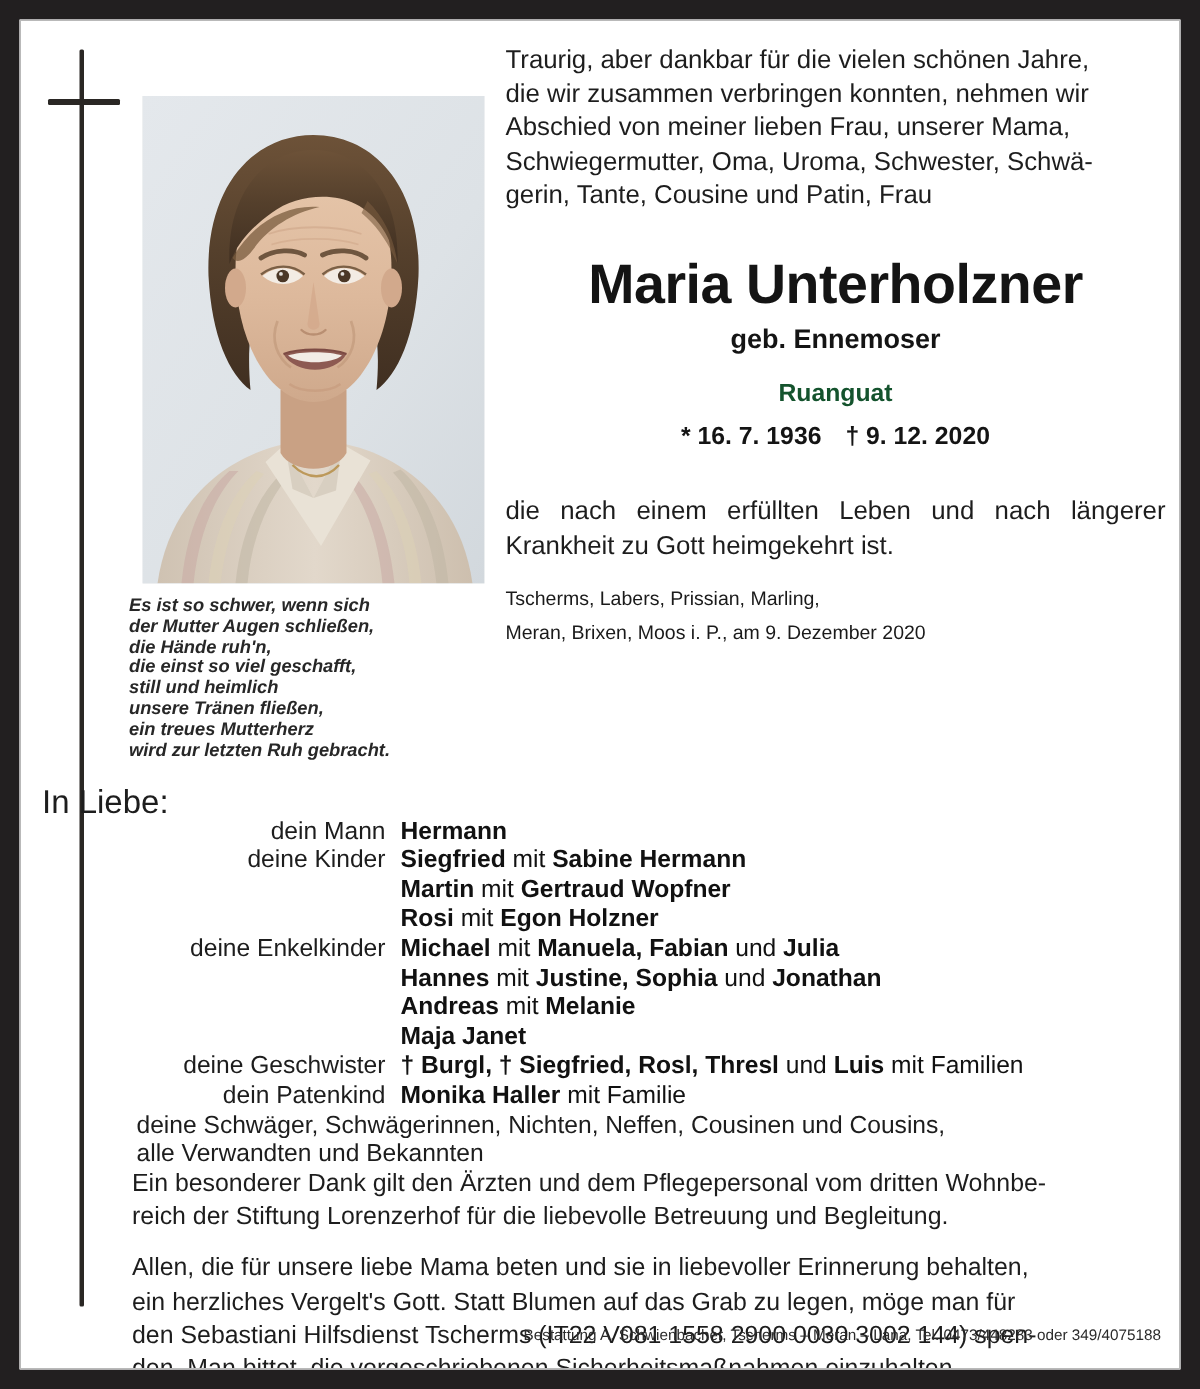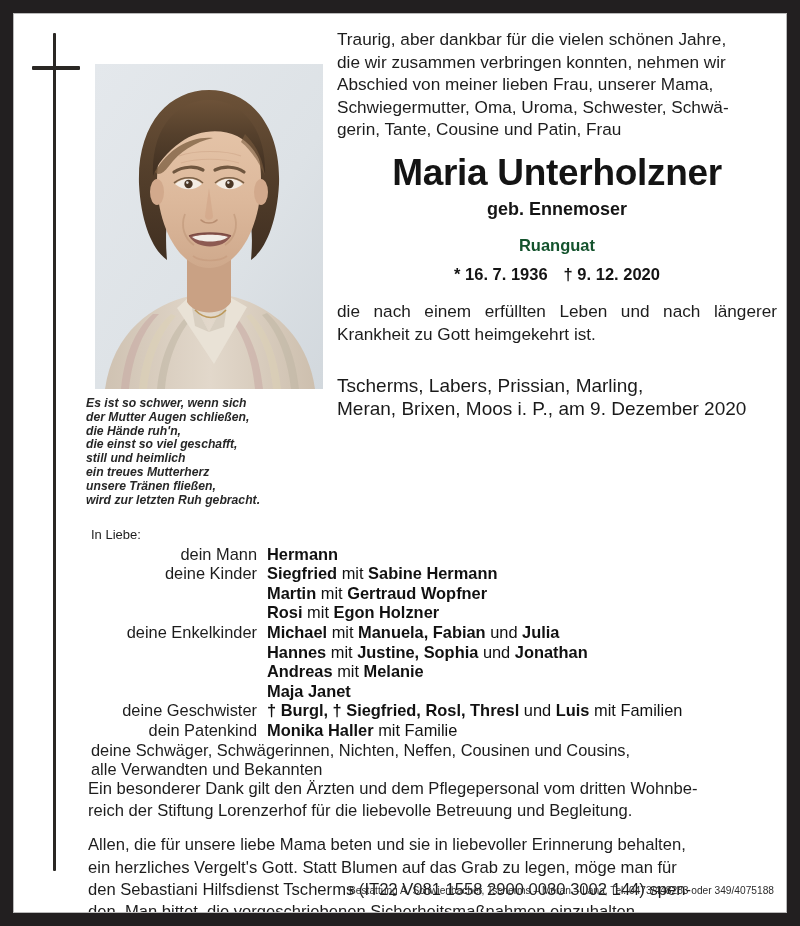--- a/index.html
+++ b/index.html
@@ -91,21 +91,21 @@
   .para {
     font-size: 17.2px;
     line-height: 22.6px;
     color: #1d1d1d;
     text-align: justify;
     margin: 0;
   }
   #intro { text-align: justify; }
   #intro .ln { display: block; }
 
-  #name-block { text-align: center; margin-top: 11px; }
+  #name-block { text-align: center; margin-top: 28px; }
   #name {
     font-size: 37px;
     font-weight: bold;
     letter-spacing: -0.3px;
     line-height: 41px;
     color: #141414;
     white-space: nowrap;
   }
   #maiden {
     font-size: 18px;
@@ -123,35 +123,35 @@
   }
   #dates {
     font-size: 16.5px;
     font-weight: bold;
     line-height: 20px;
     margin-top: 9px;
     color: #141414;
   }
   #dates .gap { display: inline-block; width: 16px; }
 
-  #p-after-dates { margin-top: 16px; }
+  #p-after-dates { margin-top: 28px; }
   #p-funeral { margin-top: 13px; }
-  #places { margin-top: 30px; font-size: 19px; line-height: 22.6px; }
+  #places { margin-top: 14px; font-size: 13px; line-height: 22.6px; }
   #places .ln { display: block; white-space: nowrap; }
 
   
   #family {
     position: absolute;
     left: 14px;
     top: 511px;
     width: 746px;
     font-size: 16.4px;
     line-height: 19.6px;
   }
-  #inliebe { margin-left: 63px; font-size: 13px; color: #1d1d1d; }
+  #inliebe { font-size: 22px; color: #1d1d1d; }
   .frow { display: flex; align-items: baseline; }
   .flabel {
     width: 239px;
     text-align: right;
     padding-right: 10px;
     box-sizing: border-box;
     color: #1d1d1d;
     white-space: nowrap;
     flex: 0 0 239px;
   }
@@ -289,22 +289,22 @@
         </g>
       </svg>
     </div>
 
     <div id="poem">
       <span class="pl">Es ist so schwer, wenn sich</span>
       <span class="pl">der Mutter Augen schließen,</span>
       <span class="pl">die Hände ruh'n,</span>
       <span class="pl">die einst so viel geschafft,</span>
       <span class="pl">still und heimlich</span>
+      <span class="pl">unsere Tränen fließen,</span>
       <span class="pl">ein treues Mutterherz</span>
-      <span class="pl">unsere Tränen fließen,</span>
       <span class="pl">wird zur letzten Ruh gebracht.</span>
     </div>
 
     <div id="right-col">
       <div id="intro" class="para">
         <span class="ln">Traurig, aber dankbar für die vielen schönen Jahre,</span>
         <span class="ln">die wir zusammen verbringen konnten, nehmen wir</span>
         <span class="ln">Abschied von meiner lieben Frau, unserer Mama,</span>
         <span class="ln">Schwiegermutter, Oma, Uroma, Schwester, Schwä-</span>
         <span class="ln">gerin, Tante, Cousine und Patin, Frau</span>

